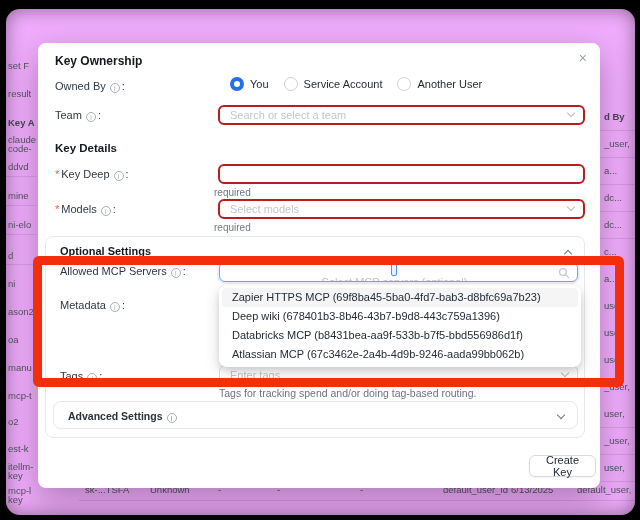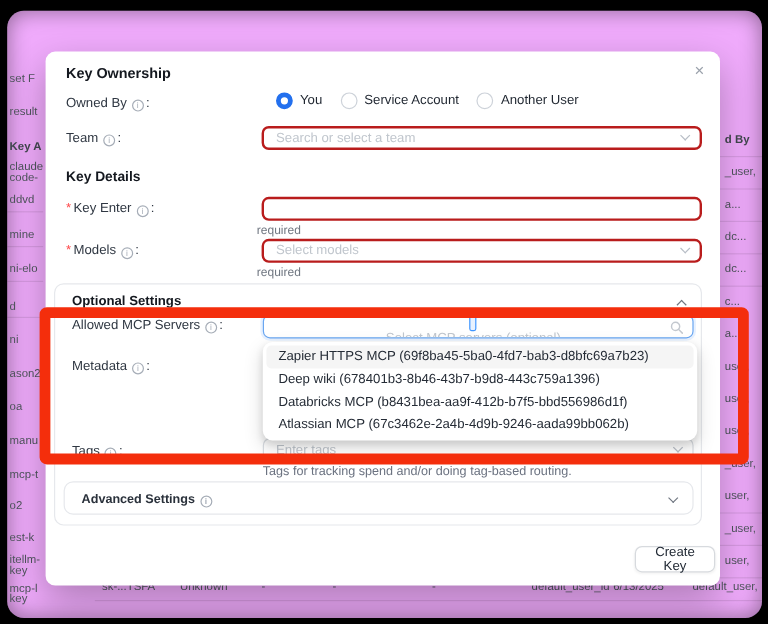--- a/index.html
+++ b/index.html
@@ -213,21 +213,21 @@
       <span>Team</span><i class="info-icon">i</i>:
     </div>
     <div class="fake-input" style="top:62px">
       <span class="ph">Search or select a team</span>
       <span class="chev"></span>
     </div>
 
     <div class="sect" style="top:99px">Key Details</div>
 
     <div class="f-label" style="top:125px">
-      <span class="req-star">*</span><span>Key Enter</span><i class="info-icon">i</i>:
+      <span class="req-star">*</span><span>Key Deep</span><i class="info-icon">i</i>:
     </div>
     <div class="fake-input" style="top:121px">
       <span class="ph"></span>
     </div>
     <div class="req-note" style="top:144px">required</div>
 
     <div class="f-label" style="top:160px">
       <span class="req-star">*</span><span>Models</span><i class="info-icon">i</i>:
     </div>
     <div class="fake-input" style="top:156px">
@@ -269,21 +269,21 @@
         <div class="adv-head">
           <span>Advanced Settings</span><i class="info-icon">i</i>
         </div>
         <span class="adv-chev"></span>
       </div>
     </div>
 
     <div class="dropdown">
       <div class="dd-opt active">Zapier HTTPS MCP (69f8ba45-5ba0-4fd7-bab3-d8bfc69a7b23)</div>
       <div class="dd-opt">Deep wiki (678401b3-8b46-43b7-b9d8-443c759a1396)</div>
-      <div class="dd-opt">Databricks MCP (b8431bea-aa9f-412b-b7f5-bbd556986d1f)</div>
+      <div class="dd-opt">Databricks MCP (b8431bea-aa9f-533b-b7f5-bbd556986d1f)</div>
       <div class="dd-opt">Atlassian MCP (67c3462e-2a4b-4d9b-9246-aada99bb062b)</div>
     </div>
 
     <button class="create-btn">Create Key</button>
   </div>
 
   <div class="annotation"></div>
 </div>
 
 </body></html>

